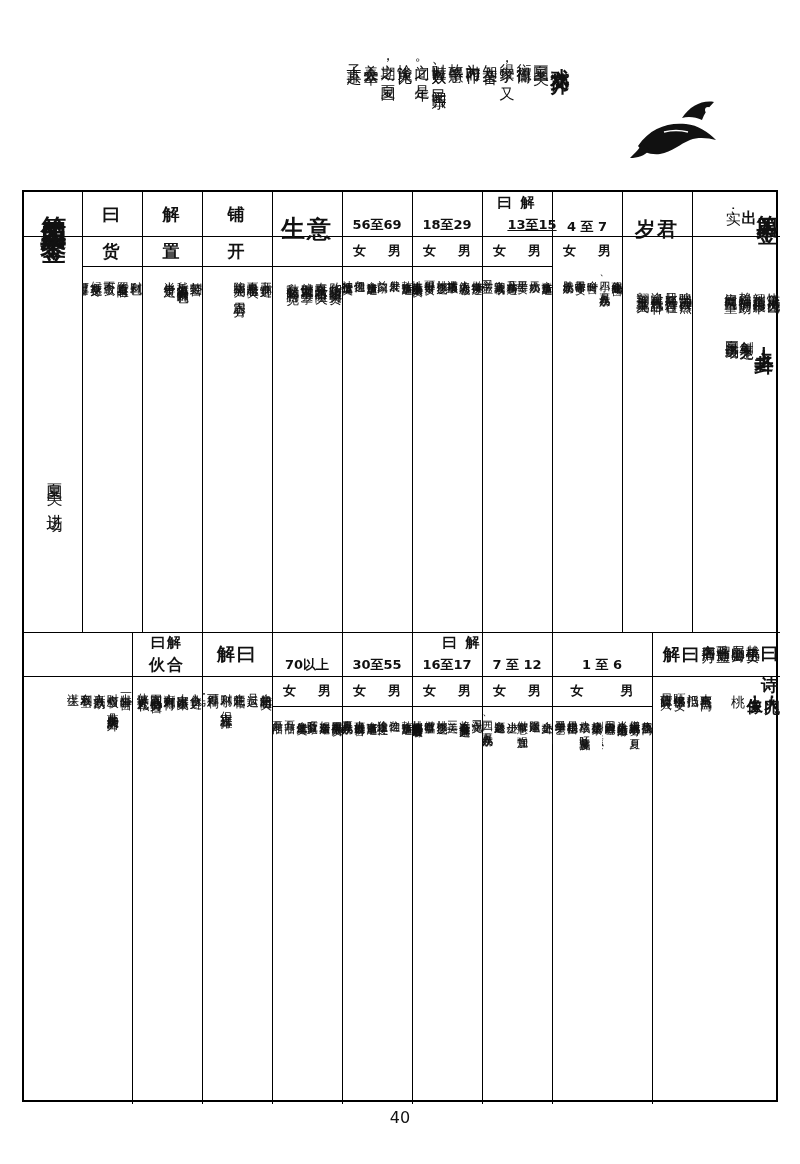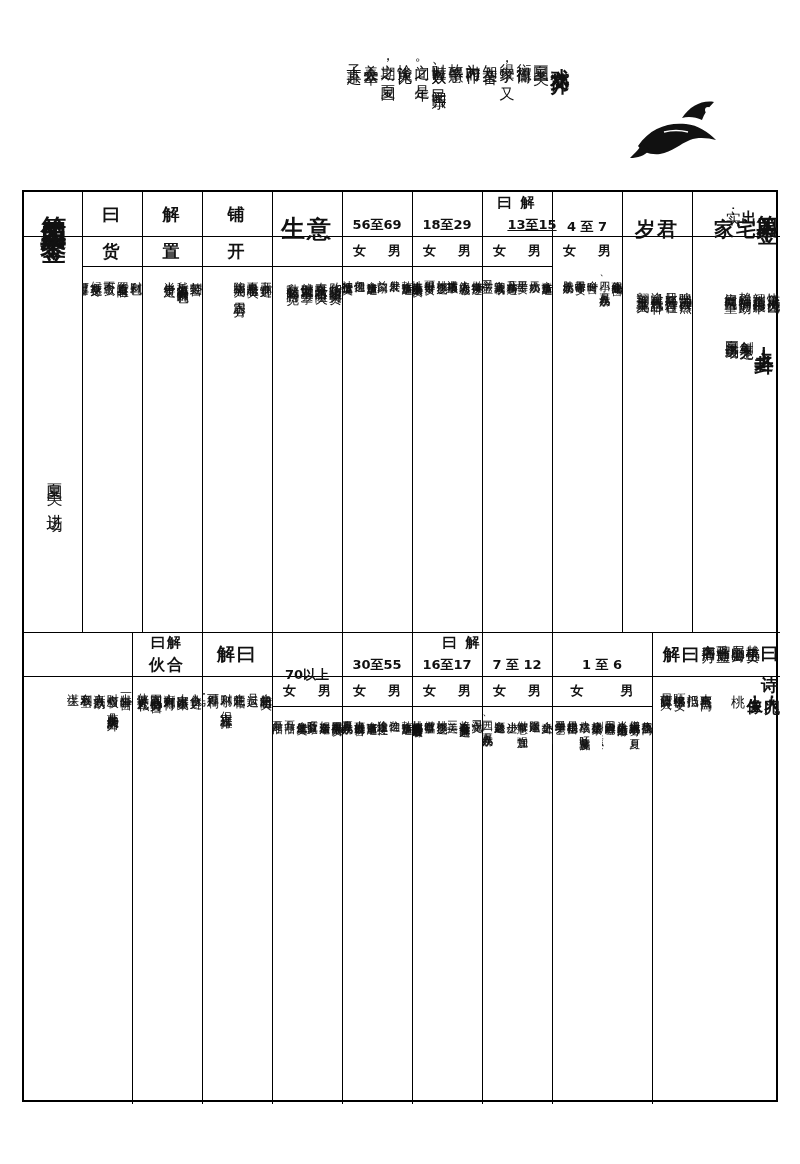--- a/index.html
+++ b/index.html
@@ -290,23 +290,20 @@
     <div class="cell gender-hdr" style="left:528px; top:44px; width:35px; height:30px;">
       <span>女</span>
     </div>
     <div class="cell gender-hdr" style="left:563px; top:44px; width:35px; height:30px;">
       <span>男</span>
     </div>
 
     <div class="cell h-label" style="left:598px; top:0; width:70px; height:74px; font-size:20px;">
       <span>岁君</span>
     </div>
-    <div class="cell h-label" style="left:668px; top:0; width:88px; height:74px; font-size:20px;">
-      <span>家宅</span>
-    </div>
 
     <div class="cell body-col small" style="left:58px; top:76px; width:60px; height:364px;">
       <div class="v">财利也</div>
       <div class="v">置货春夏有阻</div>
       <div class="v">不可贪取</div>
       <div class="v">候交秋冬月</div>
       <div class="v">定可得厚</div>
     </div>
     <div class="cell body-col small" style="left:118px; top:76px; width:60px; height:364px;">
       <div class="v">刻苦经营</div>
@@ -413,21 +410,21 @@
       <div class="v">月返运</div>
       <div class="v">生意旺相</div>
       <div class="v">财利小 但宜立志维持</div>
       <div class="v">可得厚利</div>
       <div class="v">五九十一</div>
     </div>
 
     <div class="cell h-label" style="left:248px; top:440px; width:380px; height:22px; font-size:14px;">
       <span>曰                解</span>
     </div>
-    <div class="cell age-hdr" style="left:248px; top:462px; width:70px; height:22px;margin-top:10px;">
+    <div class="cell age-hdr" style="left:248px; top:462px; width:70px; height:22px;">
       <span>70以上</span>
     </div>
     <div class="cell age-hdr" style="left:318px; top:462px; width:70px; height:22px;">
       <span>30至55</span>
     </div>
     <div class="cell age-hdr" style="left:388px; top:462px; width:70px; height:22px;">
       <span>16至17</span>
     </div>
     <div class="cell age-hdr" style="left:458px; top:462px; width:70px; height:22px;">
       <span>7 至 12</span>
@@ -566,15 +563,16 @@
     <div class="v" style="font-size:14px;">名声播四方</div>
   </div>
 
   <div class="cell" style="position:absolute; left:24px; top:196px; width:58px; height:430px; display:flex; flex-direction:row-reverse; justify-content:center;">
     <div class="v" style="font-size:25px; font-weight:bold; letter-spacing:6px;">第四十签</div>
   </div>
   <div class="cell" style="position:absolute; left:28px; top:470px; width:52px; height:160px; display:flex; flex-direction:row-reverse; justify-content:center;">
     <div class="v" style="font-size:16px; letter-spacing:3px;">夏国美 进场</div>
   </div>
 
+  <div class="pageno">40</div>
 
 
 </div>
 
 </body></html>

